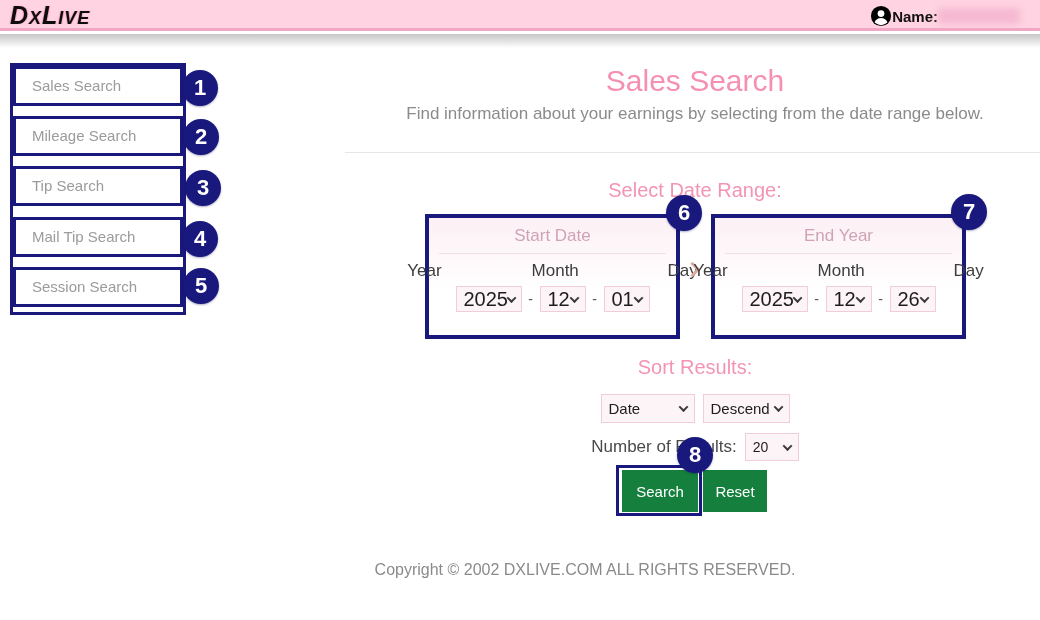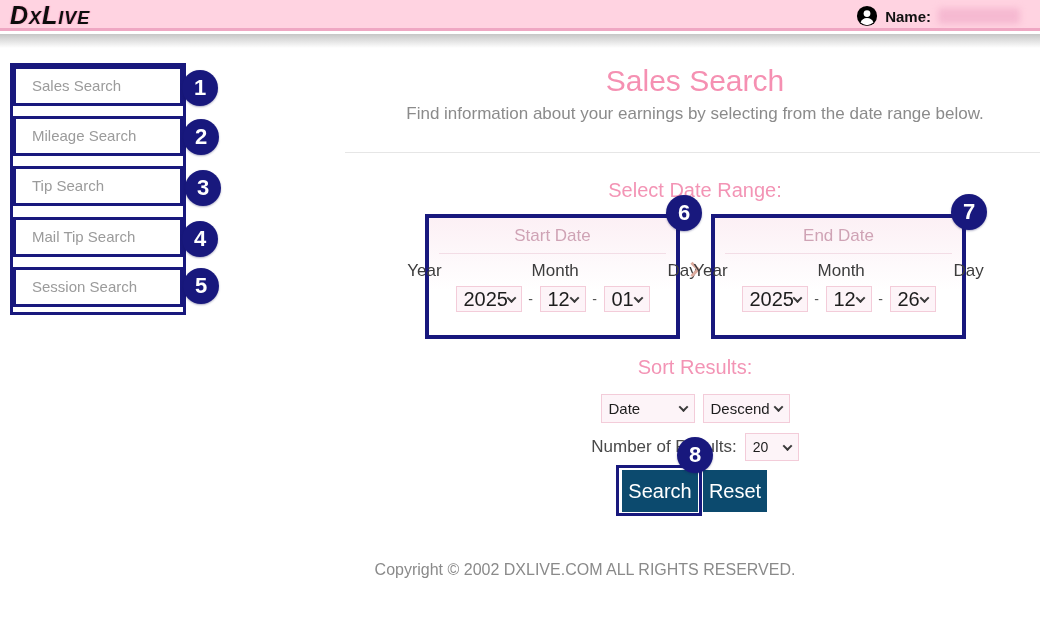--- a/index.html
+++ b/index.html
@@ -8,21 +8,21 @@
   .canvas { position:relative; width:1040px; height:620px; background:#fff; overflow:hidden; }
 
   
   .topbar { position:absolute; left:0; top:0; width:1040px; height:31px;
             background:#ffd3e1; border-bottom:3px solid #efa7c3; }
   .topbar-shadow { position:absolute; left:0; top:34px; width:1040px; height:14px;
             background:linear-gradient(#c6c6c6, rgba(255,255,255,0)); }
   .logo { position:absolute; left:10px; top:1px; font-size:25px; font-weight:bold;
           font-style:italic; font-variant:small-caps; color:#0d0d0d; letter-spacing:1px;
           text-shadow:1px 0 1px #f6a8c6, -1px 0 1px #f6a8c6; cursor:pointer; }
-  .account { position:absolute; right:20px; top:5px; display:flex; align-items:center; gap:7px; height:22px; }
+  .account { position:absolute; right:20px; top:5px; display:flex; align-items:center; height:22px; }
   .user-icon { width:22px; height:22px; display:block; }
   .name-label { font-size:15px; font-weight:bold; color:#111; }
   .name-redacted { width:82px; height:16px; background:#f6b9d1; border-radius:3px; filter:blur(3px); }
 
   
   .sb-outer { position:absolute; left:10px; top:63px; width:176px; height:252px;
               border:3px solid #18187d; }
   .sb-item { position:absolute; left:13px; width:170px; height:40px; background:#fff;
              border:3px solid #18187d; color:#9b9b9b; font-size:15px;
              line-height:34px; padding-left:16px; cursor:pointer; }
@@ -68,22 +68,22 @@
 
   
   .sort-row { position:absolute; left:350px; top:394px; width:690px; gap:8px; }
   .sel-date { width:94px; height:29px; font-size:15px; }
   .sel-desc { width:87px; height:29px; font-size:15px; }
   .results-row { position:absolute; left:350px; top:433px; width:690px; gap:8px; }
   .results-label { font-size:17px; color:#4a4a4a; }
   .sel-count { width:54px; height:28px; font-size:14px; }
 
   
-  .btn { position:absolute; top:470px; height:42px; background:#0c4a6e; color:#fff;
-         border:none; font-size:20px; font-family:"Liberation Sans", sans-serif; cursor:pointer; }
+  .btn { position:absolute; top:470px; height:42px; background:#15803d; color:#fff;
+         border:none; font-size:15px; font-family:"Liberation Sans", sans-serif; cursor:pointer; }
   .btn-search { left:622px; width:76px; }
   .btn-reset { left:703px; width:64px; }
   .ann-box-search { position:absolute; left:616px; top:465px; width:86px; height:51px;
                     border:3px solid #18187d; pointer-events:none; z-index:20; }
 
   
   .footer { position:absolute; top:561px; left:585px; transform:translateX(-50%);
             white-space:nowrap; font-size:16px; color:#8a8a8a; }
 </style>
 </head>
@@ -151,21 +151,21 @@
       <span class="mini-select w-day">
         <span>01</span>
         <span class="chev"></span>
       </span>
     </div>
   </div>
 
   <span class="arrow-right"></span>
 
   <div class="panel panel-end">
-    <div class="panel-title">End Date</div>
+    <div class="panel-title">End Year</div>
     <div class="panel-divider"></div>
     <div class="row labels-row">
       <span class="col-lab w-year">Year</span>
       <span class="w-dash"></span>
       <span class="col-lab w-mon">Month</span>
       <span class="w-dash"></span>
       <span class="col-lab w-day">Day</span>
     </div>
     <div class="row selects-row">
       <span class="mini-select w-year">

